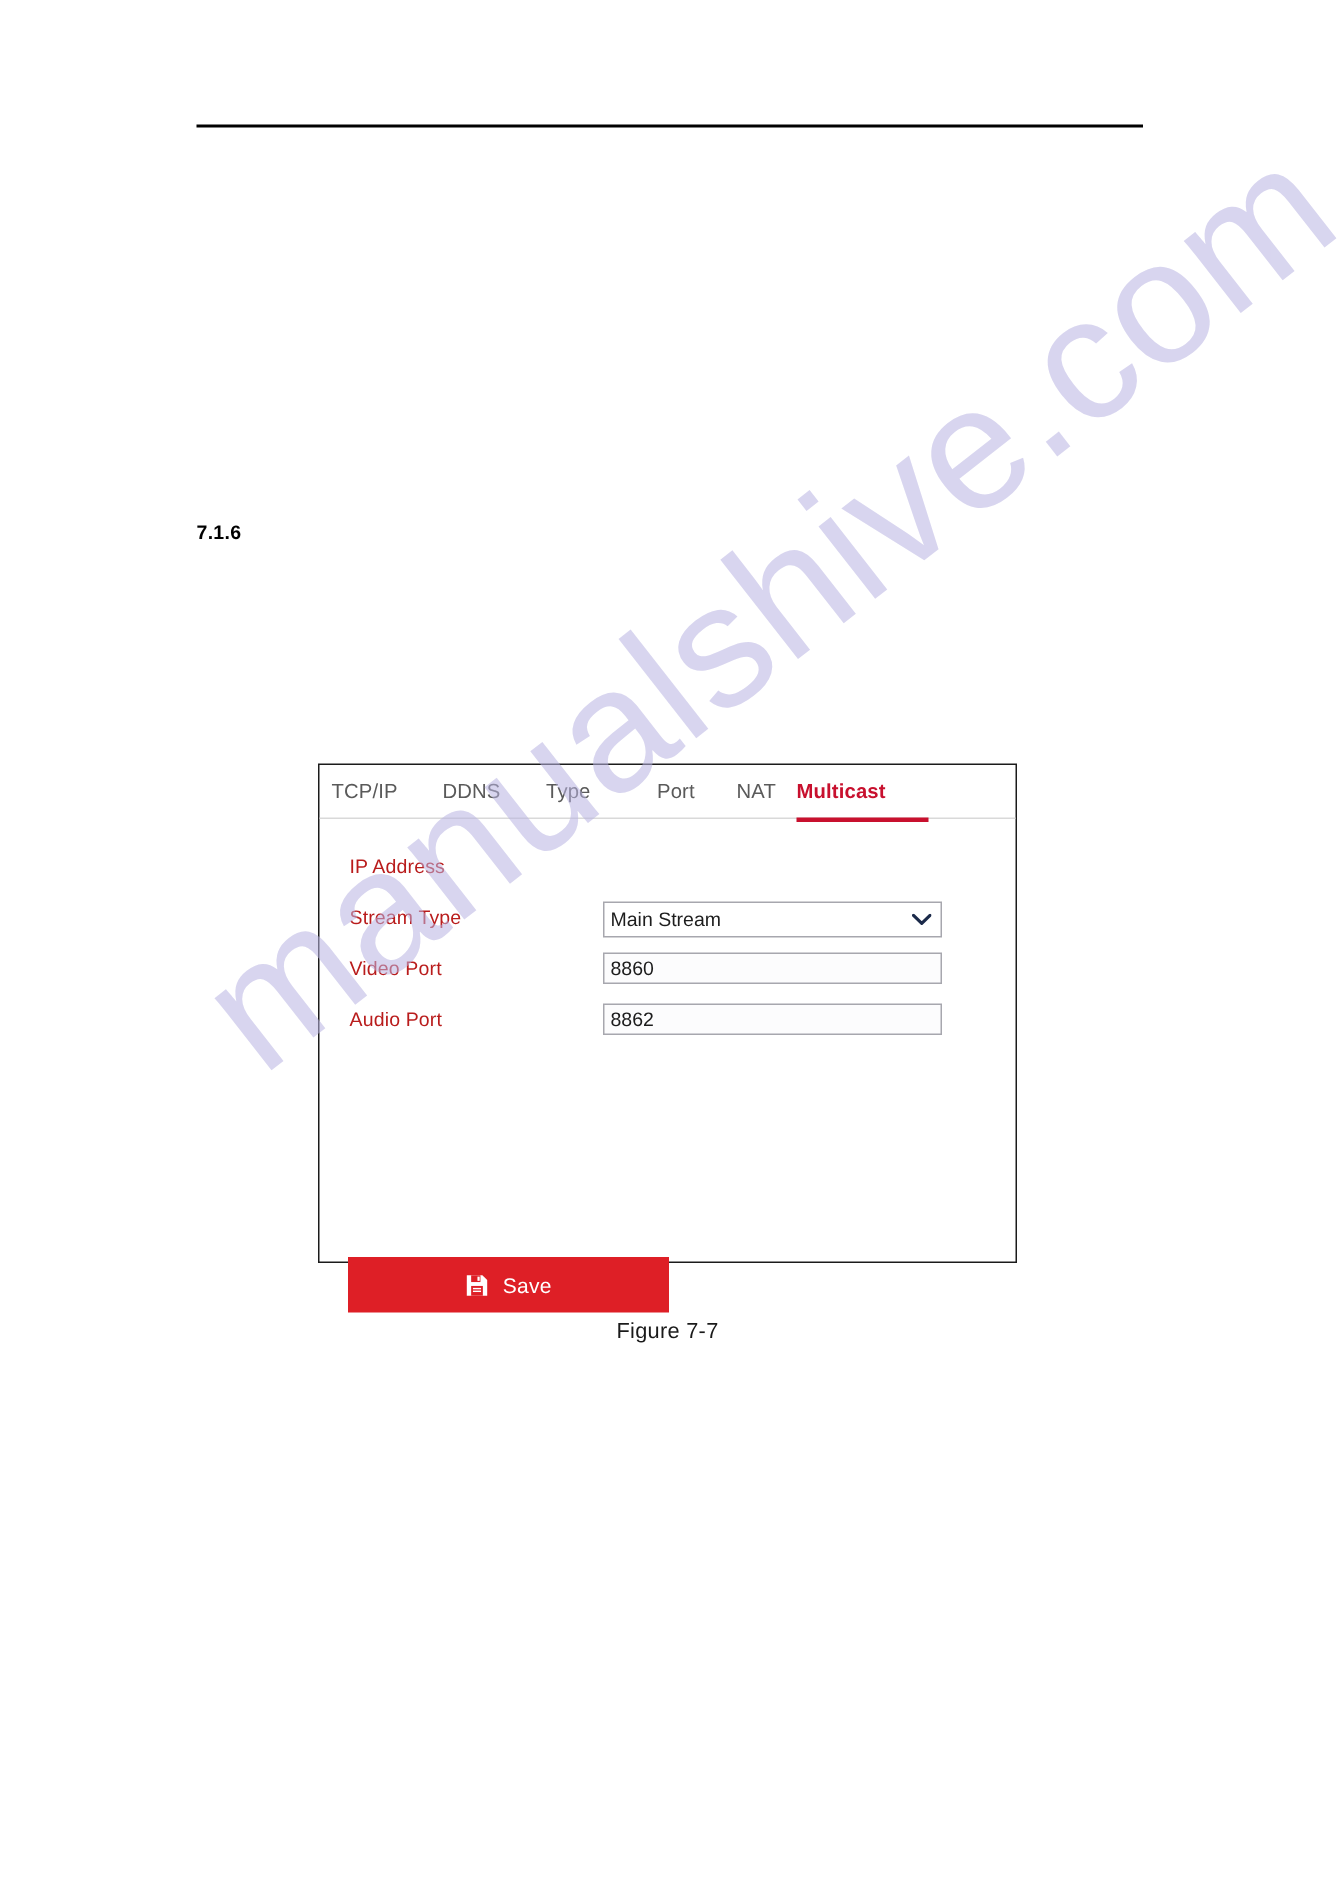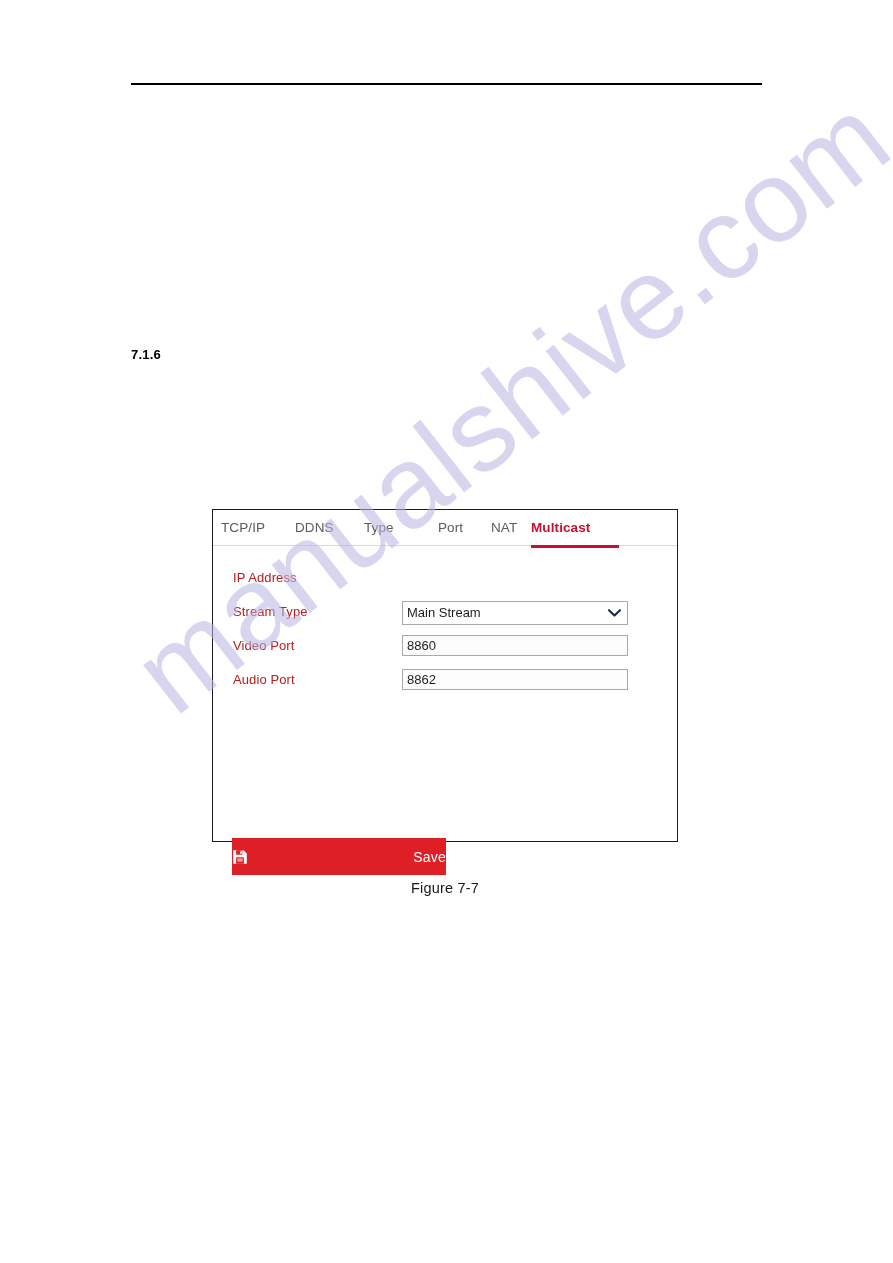--- a/index.html
+++ b/index.html
@@ -166,21 +166,21 @@
   .save-button {
     position: absolute;
     left: 19px;
     top: 292px;
     width: 214px;
     height: 37px;
     background: #de1f26;
     border: none;
     display: flex;
     align-items: center;
-    justify-content: space-between;
+    justify-content: center;
     gap: 9px;
     cursor: pointer;
     padding: 0;
   }
   .save-icon {
     width: 16px;
     height: 16px;
     display: block;
   }
   .save-label {

